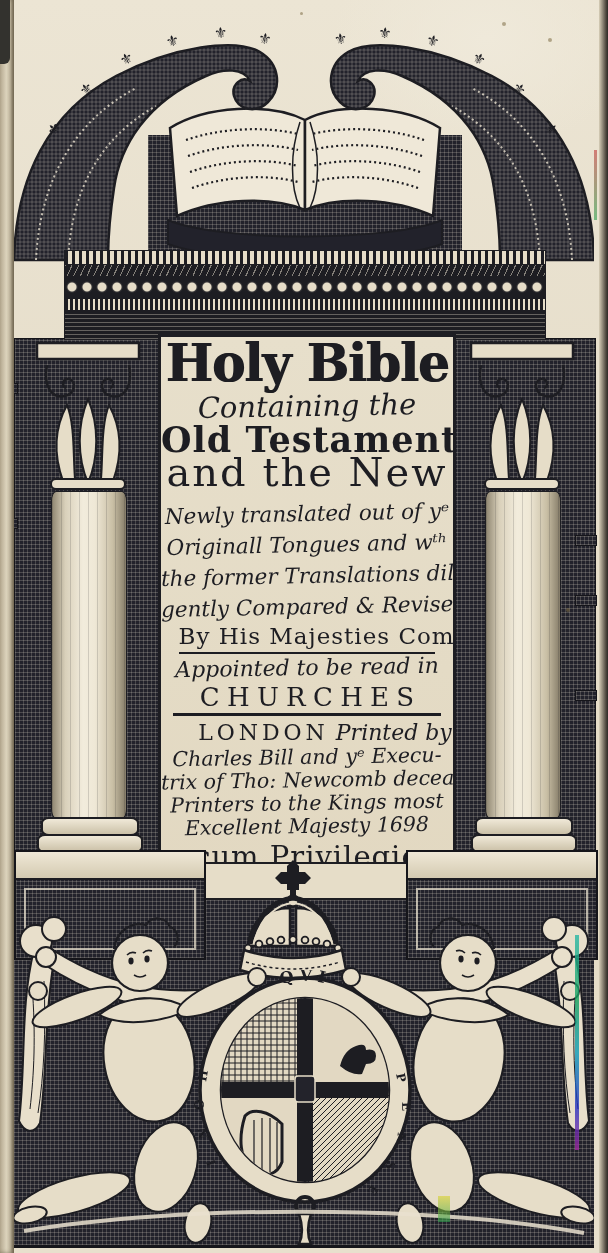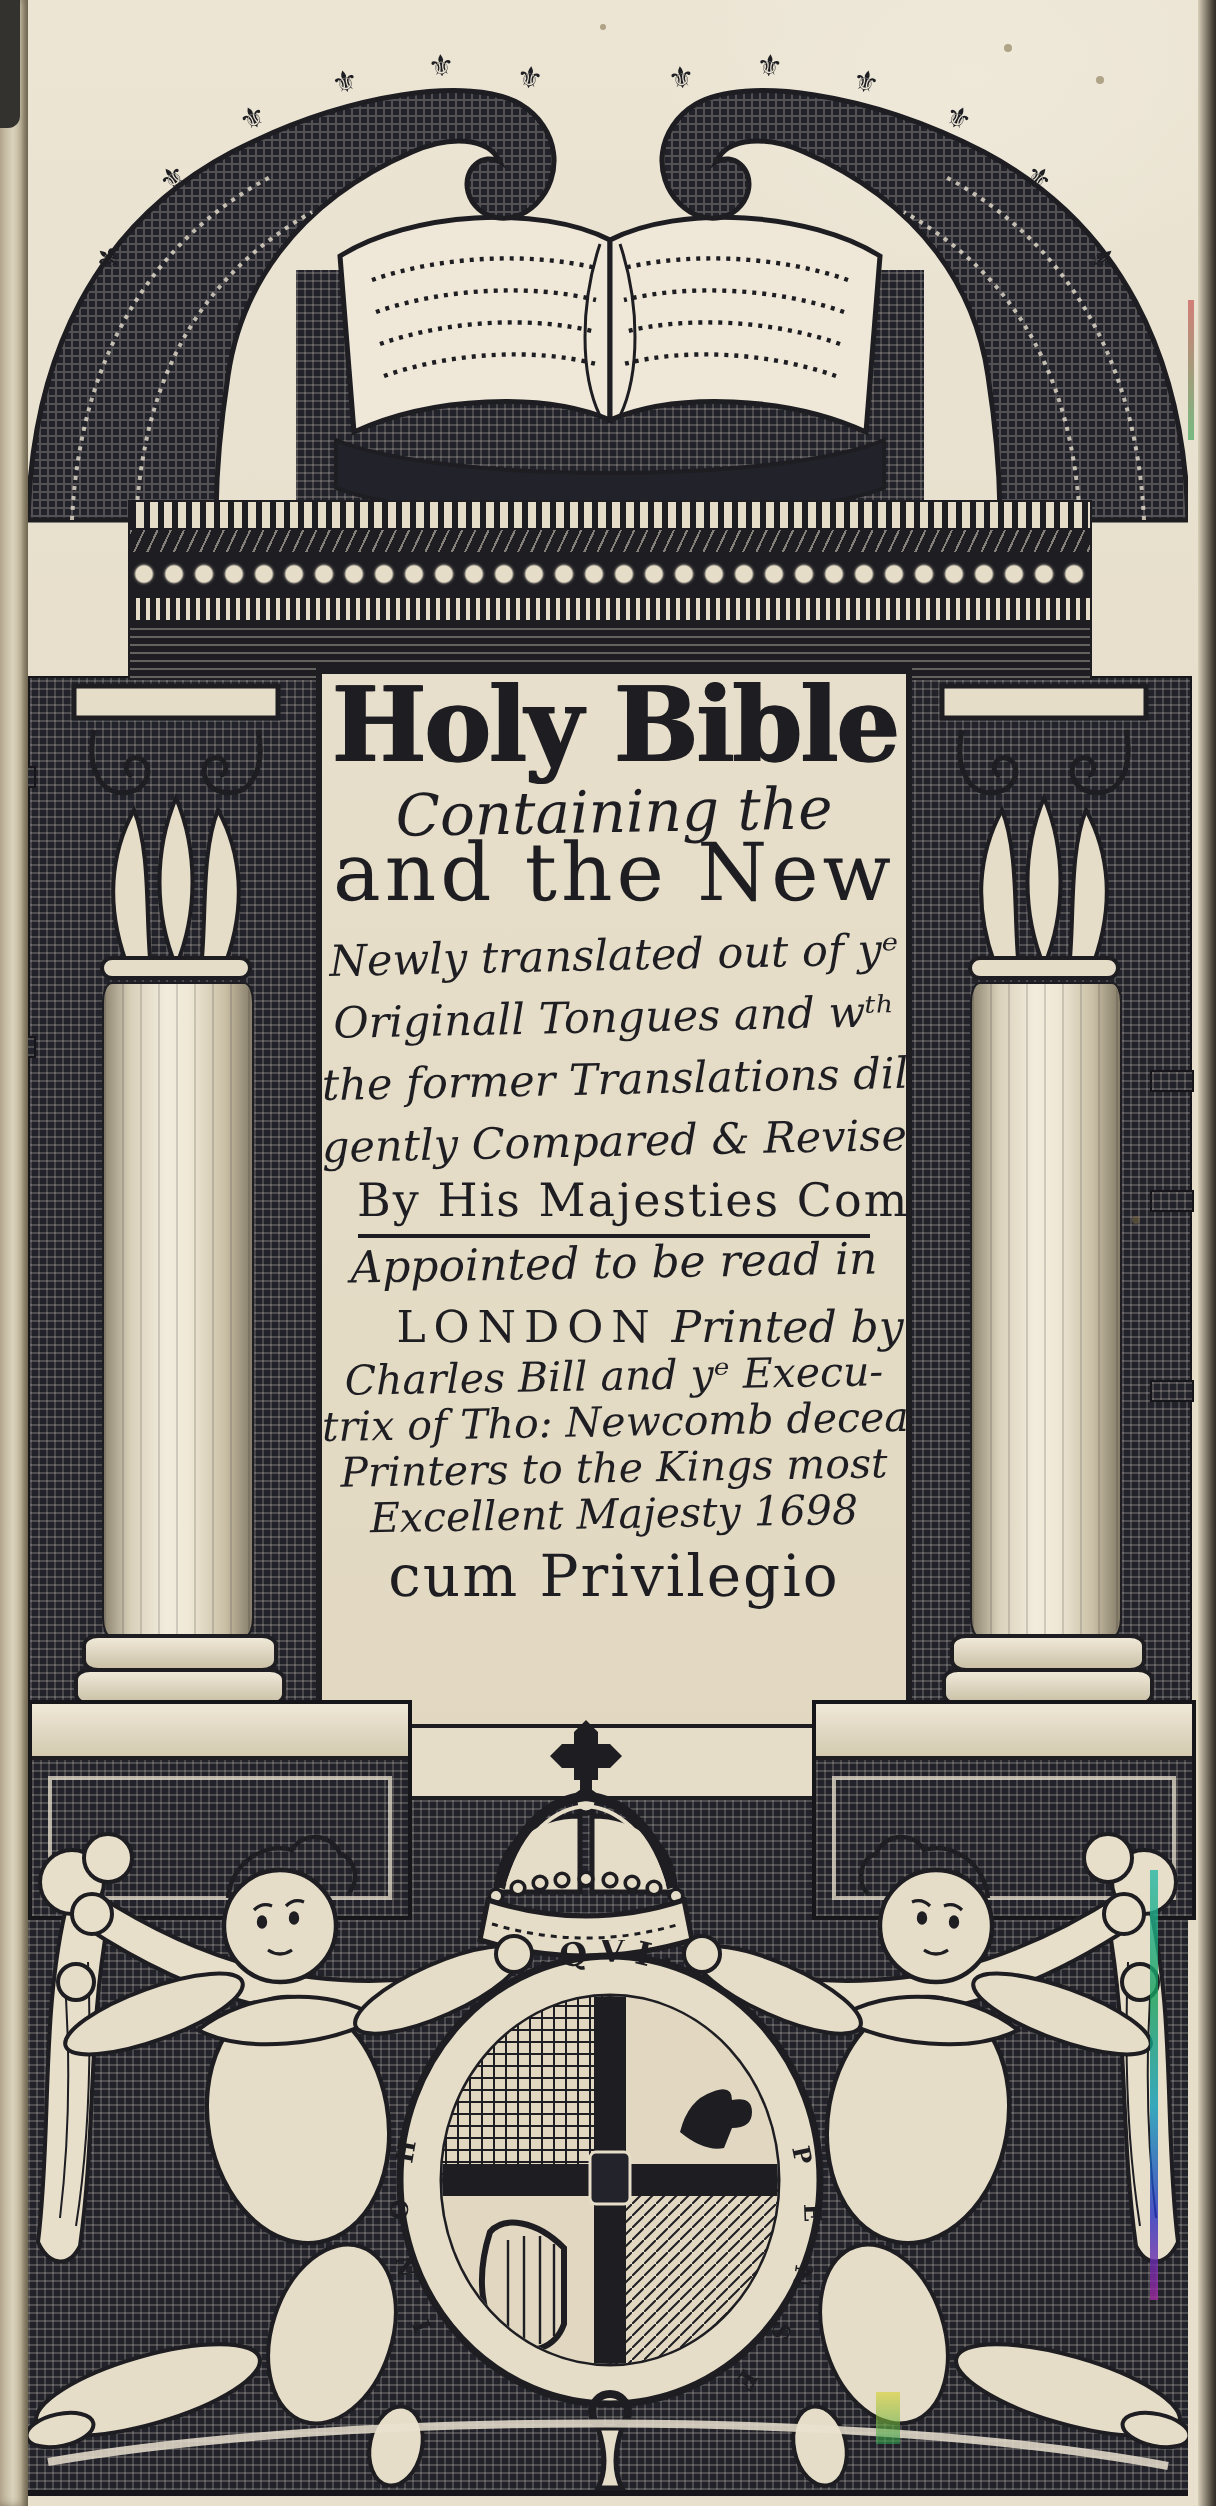--- a/index.html
+++ b/index.html
@@ -204,29 +204,31 @@
 
   <div class="abs tab xh" style="left:575px;top:535px"></div>
   <div class="abs tab xh" style="left:575px;top:595px"></div>
   <div class="abs tab xh" style="left:575px;top:690px"></div>
   <div class="abs tab xh" style="left:0;top:383px;width:16px"></div>
   <div class="abs tab xh" style="left:0;top:518px;width:16px"></div>
 
   <div class="abs panel">
     <div class="ln l-bible">Holy Bible</div>
     <div class="ln l-cont">Containing the</div>
+    <div class="ln l-oldt">Old Testament</div>
     <div class="ln l-new">and the New</div>
     <div class="scriptblock">
       <div class="ln l-scr">Newly translated out of yᵉ</div>
       <div class="ln l-scr">Originall Tongues and wᵗʰ</div>
       <div class="ln l-scr">the former Translations dili-</div>
       <div class="ln l-scr">gently Compared &amp; Revised</div>
     </div>
     <div class="ln l-cmd">By His Majesties Comand</div>
     <div class="ln l-app">Appointed to be read in</div>
+    <div class="ln l-chu">CHURCHES</div>
     <div class="ln l-lon">
       <span class="city">LONDON</span><span class="rest"> Printed by</span>
     </div>
     <div class="ln l-imp">Charles Bill and yᵉ Execu-</div>
     <div class="ln l-imp">trix of Tho: Newcomb deceasd</div>
     <div class="ln l-imp">Printers to the Kings most</div>
     <div class="ln l-imp">Excellent Majesty 1698</div>
     <div class="ln l-priv">cum Privilegio</div>
   </div>
 

